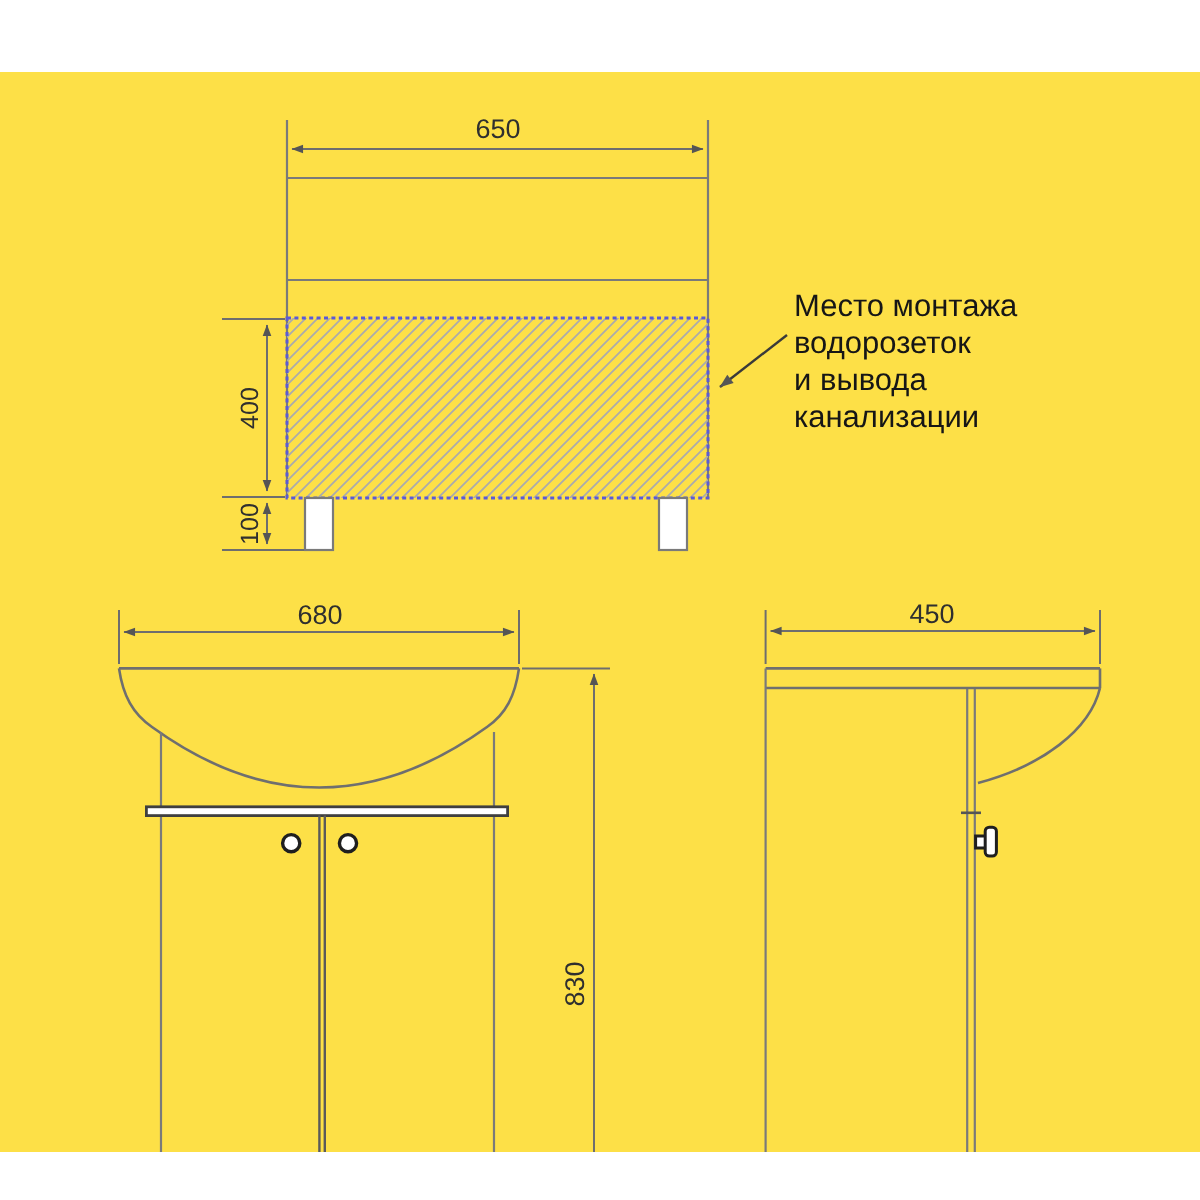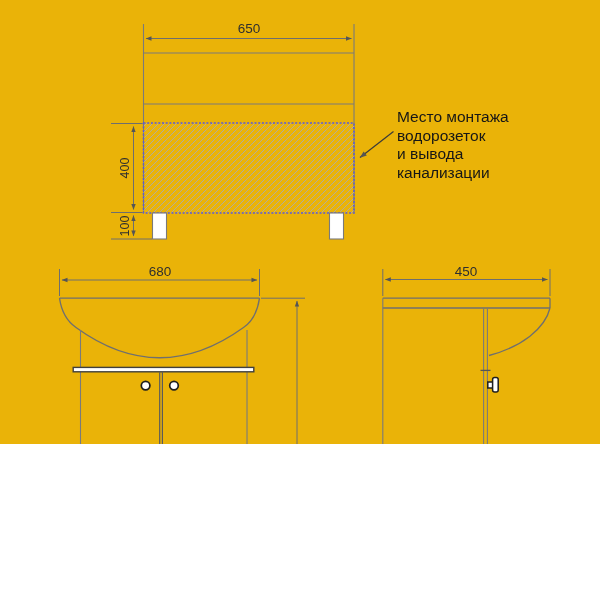--- a/index.html
+++ b/index.html
@@ -1,16 +1,16 @@
 <!DOCTYPE html>
 <html><head>
 <meta charset="utf-8">
 <style>
   html,body{margin:0;padding:0;background:#ffffff;}
-  .canvas{width:600px;height:444px;background:#eab308;position:relative;overflow:hidden;}
+  .canvas{width:600px;height:540px;background:#fde047;position:relative;overflow:hidden;margin-top:36px;}
   svg{display:block;}
   .dim-text{font-family:"Liberation Sans",sans-serif;font-size:13.5px;fill:#2f2f2f;}
   .dim-text-sm{font-family:"Liberation Sans",sans-serif;font-size:12.5px;fill:#2f2f2f;}
   .note-text{font-family:"Liberation Sans",sans-serif;font-size:15.5px;fill:#161616;font-weight:500;}
   .thin{stroke:#7a7a7a;stroke-width:1.1;fill:none;}
   .outline{stroke:#6f6f6f;stroke-width:1.3;fill:none;}
   .dimline{stroke:#6e6e6e;stroke-width:1;fill:none;}
   .dark{stroke:#4a4a4a;fill:none;}
   .legline{stroke:#7a7a7a;stroke-width:1.1;fill:#ffffff;}
   .innerleg{stroke:#9a9a9a;stroke-width:0.8;fill:none;}

